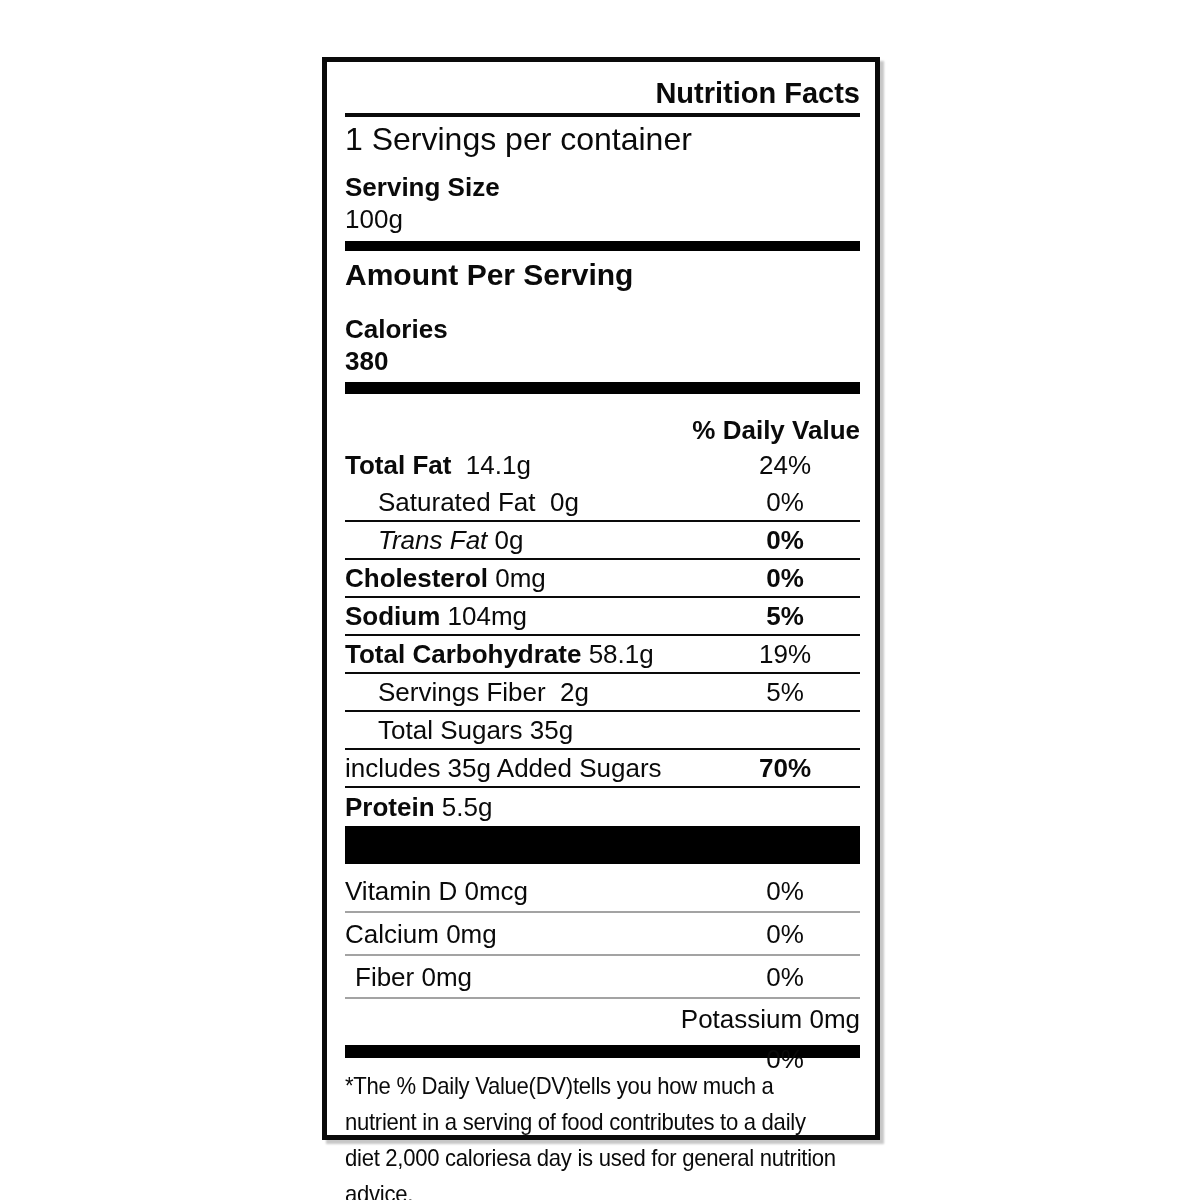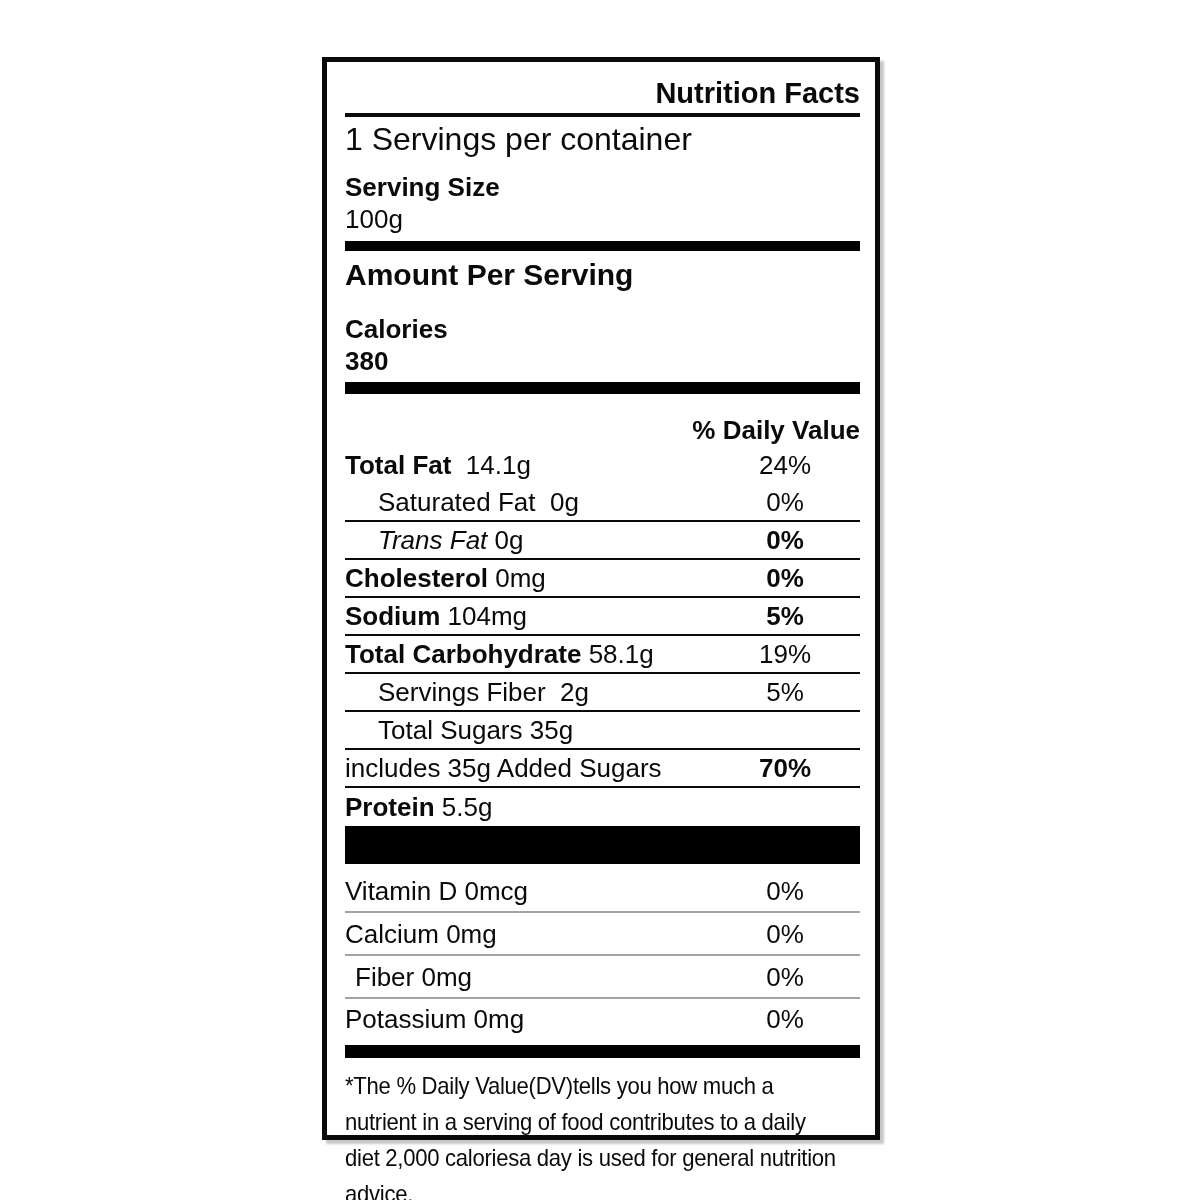--- a/index.html
+++ b/index.html
@@ -31,21 +31,21 @@
   .nrow{
     display:flex;justify-content:space-between;align-items:center;
     font-size:26px;line-height:36px;height:38px;box-sizing:border-box;
   }
   .nrow.rule{border-bottom:2px solid #0a0a0a;}
   .vrow{
     display:flex;justify-content:space-between;align-items:flex-end;
     font-size:26px;line-height:40px;height:43px;box-sizing:border-box;
   }
   .vrow.rule{border-bottom:2px solid #a3a3a3;}
-  .vrow.last{height:40px;}
+  .vrow.last{height:40px;flex-direction:column;}
   .vitamins{margin-top:6px;}
   .nname{white-space:pre-wrap;}
   .pct{width:150px;text-align:center;flex-shrink:0;}
   .pb{font-weight:bold;}
   .indent{padding-left:33px;}
   .indent-sm{padding-left:10px;}
   .bar-big{height:38px;}
   .bar3{height:13px;margin-top:6px;}
   .footnote{
     margin-top:10px;font-size:24px;line-height:36px;letter-spacing:-0.3px;

